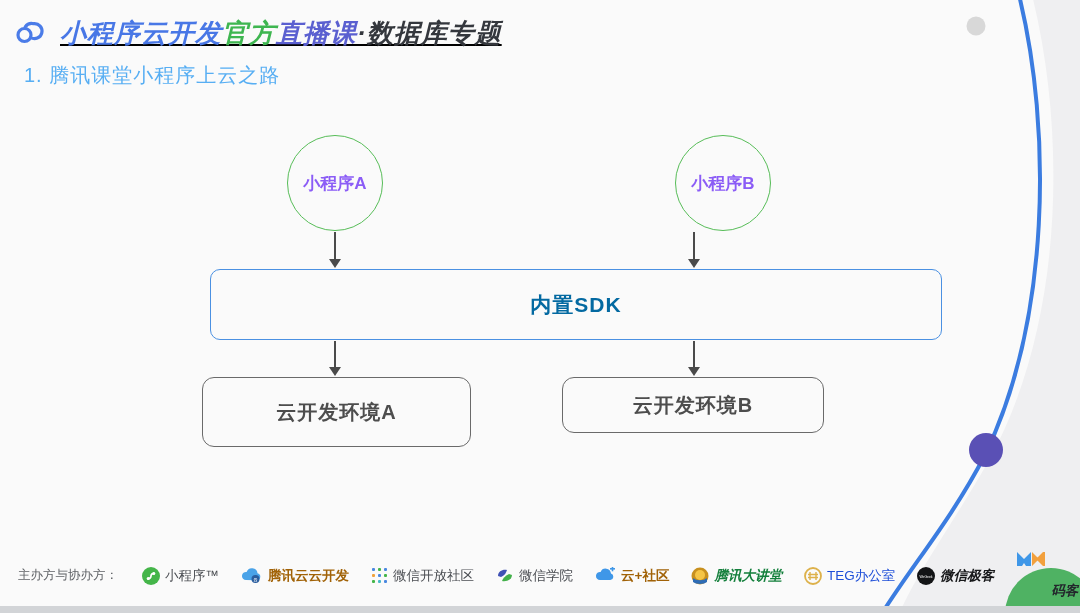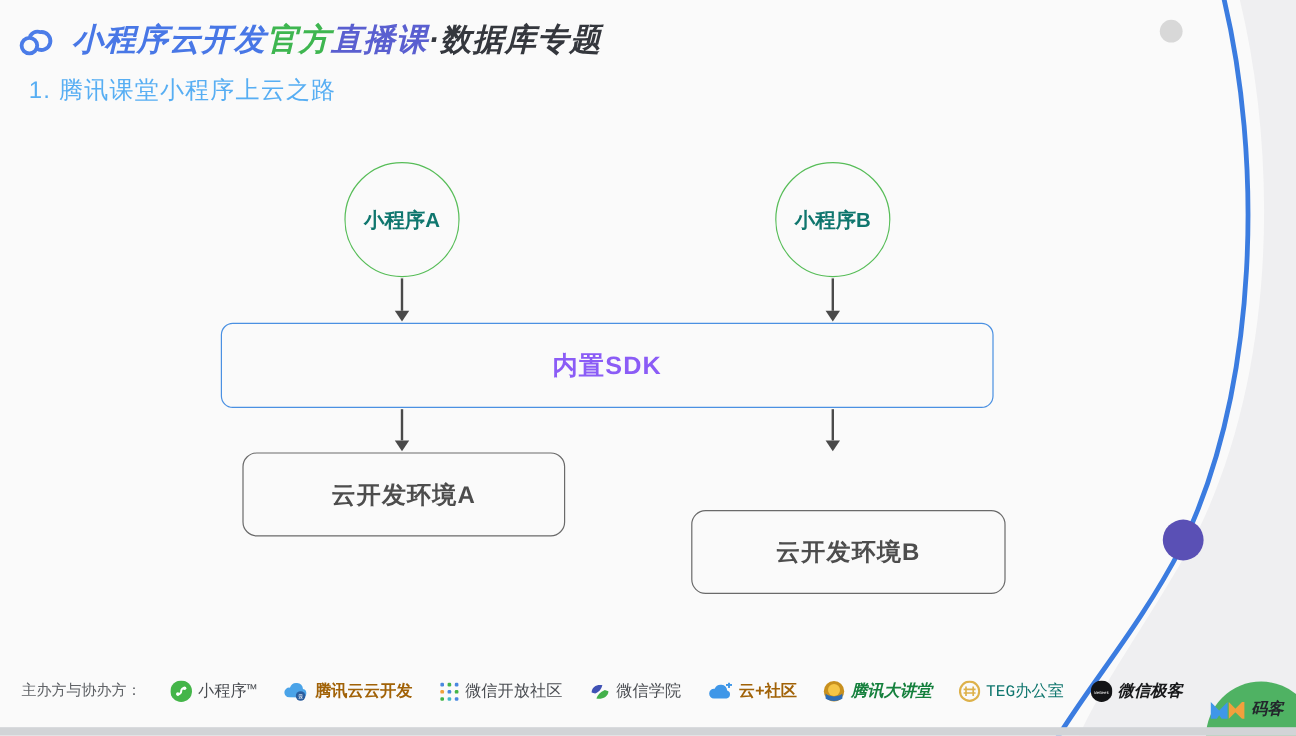--- a/index.html
+++ b/index.html
@@ -7,53 +7,53 @@
     width:1080px;height:613px;position:relative;overflow:hidden;
     background:#fafafa;
     font-family:"Liberation Sans","DejaVu Sans",sans-serif;
     -webkit-font-smoothing:antialiased;
   }
   
   #bg-decor{position:absolute;inset:0;width:1080px;height:613px;z-index:0;}
   #bottom-strip{position:absolute;left:0;bottom:0;width:1080px;height:7px;background:#d2d4d7;z-index:6;}
 
   
-  .header{position:absolute;left:14px;top:16px;display:flex;align-items:flex-end;z-index:2;}
+  .header{position:absolute;left:14px;top:16px;display:flex;align-items:flex-start;z-index:2;text-decoration:underline;}
   .header .logo{width:40px;height:32px;margin-right:6px;}
   .title{font-size:26px;font-weight:bold;font-style:italic;letter-spacing:1px;white-space:nowrap;}
   .t-blue{color:#4877e6;}
   .t-green{color:#3eb650;}
   .t-purple{color:#5a5fd0;}
   .t-dark{color:#34373d;}
 
   .section-heading{
     position:absolute;left:24px;top:62px;z-index:2;
     font-size:20px;color:#57aef3;letter-spacing:1px;text-align:right;
   }
 
   
   .node{position:absolute;display:flex;align-items:center;justify-content:center;box-sizing:border-box;z-index:2;}
   .circle{
     width:96px;height:96px;border-radius:50%;
-    border:1.5px solid #57bd58;color:#0f766e;
+    border:1.5px solid #57bd58;color:#8b5cf6;
     font-size:17px;font-weight:bold;background:transparent;
   }
   #circle-a{left:287px;top:135px;}
-  #circle-b{left:646px;top:135px;}
+  #circle-b{left:675px;top:135px;}
   .sdk-box{
-    left:184px;top:269px;width:644px;height:71px;
+    left:210px;top:269px;width:732px;height:71px;
     border:1.6px solid #4a90e2;border-radius:10px;
-    color:#8b5cf6;font-size:21px;font-weight:bold;letter-spacing:1px;
+    color:#0369a1;font-size:21px;font-weight:bold;letter-spacing:1px;
   }
   .env-box{
     border:1.5px solid #6a6a6a;border-radius:12px;
     color:#4d4d4d;font-size:20px;font-weight:bold;letter-spacing:1px;
   }
   #env-a{left:202px;top:377px;width:269px;height:70px;}
-  #env-b{left:576px;top:377px;width:262px;height:70px;margin-top:48px;}
+  #env-b{left:562px;top:377px;width:262px;height:56px;}
 
   .arrow{position:absolute;width:12px;z-index:2;}
   .arrow .stem{position:absolute;left:5px;top:0;width:2.4px;background:#4a4a4a;}
   .arrow .head{
     position:absolute;left:0;width:0;height:0;
     border-left:6px solid transparent;border-right:6px solid transparent;
     border-top:9px solid #4a4a4a;
   }
   #arrow-a1,#arrow-b1{top:232px;height:36px;}
   #arrow-a2,#arrow-b2{top:341px;height:35px;}
@@ -63,26 +63,26 @@
   #arrow-a1 .head,#arrow-b1 .head{top:27px;}
   #arrow-a2 .stem,#arrow-b2 .stem{height:26px;}
   #arrow-a2 .head,#arrow-b2 .head{top:26px;}
 
   
   .footer{
     position:absolute;left:18px;bottom:13px;z-index:5;
     display:flex;align-items:center;gap:22px;white-space:nowrap;
   }
   .footer-label{font-size:12.5px;color:#5f6266;margin-right:2px;}
-  .sponsor{display:flex;align-items:flex-end;gap:5px;font-family:Liberation Mono, monospace;}
+  .sponsor{display:flex;align-items:flex-start;gap:5px;}
   .sponsor .s-icon{display:inline-flex;align-items:center;justify-content:center;}
   .s-label{font-size:13.5px;color:#4a4d52;}
   .s-bold{font-weight:bold;color:#a16207;}
   .s-dj{font-weight:bold;font-style:italic;color:#15803d;}
-  .s-teg{color:#0f766e;}
+  .s-teg{color:#1d4ed8;}
   .s-geek{font-weight:bold;font-style:italic;color:#17181a;}
   .s-make{font-weight:bold;font-style:italic;color:#23272c;margin-top:31px;}
 </style>
 </head>
 <body>
 
 <svg id="bg-decor" viewBox="0 0 1080 613">
   <path d="M1032,-5 C1068,140 1062,330 988,462 C952,525 918,570 897,618 L1085,618 L1085,-5 Z" fill="#efeff1"></path>
   <path d="M1019,-5 C1052,130 1050,320 985,455 C950,522 912,565 881,615" fill="none" stroke="#3b7ce0" stroke-width="4" stroke-linecap="round"></path>
   <circle cx="976" cy="26" r="9.5" fill="#d8d8d8"></circle>

